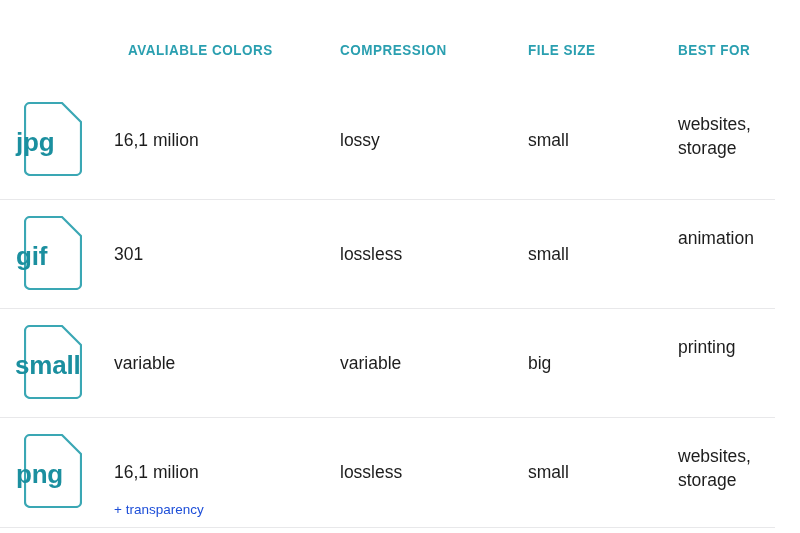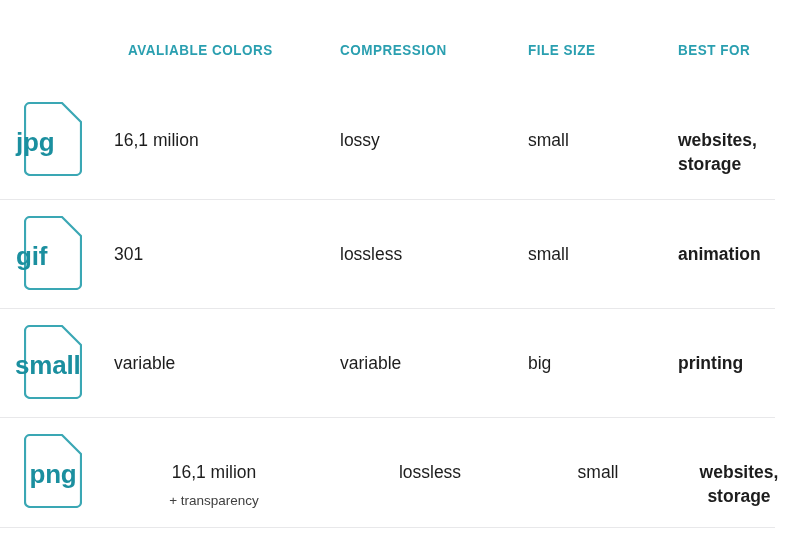--- a/index.html
+++ b/index.html
@@ -52,21 +52,21 @@
   
   .row {
     position: absolute;
     left: 0;
     width: 800px;
     height: 110px;
   }
   .row.r0 { top: 86px; }
   .row.r1 { top: 200px; padding-left: 12px; }
   .row.r2 { top: 309px; }
-  .row.r3 { top: 418px; text-align: center; }
+  .row.r3 { top: 418px; }
 
   .divider {
     position: absolute;
     left: 0;
     width: 775px;
     height: 1px;
     background: #e8e8ea;
   }
   .divider.d0 { top: 199px; }
   .divider.d1 { top: 308px; }
@@ -109,29 +109,29 @@
     position: absolute;
     font-family: "Liberation Sans", sans-serif;
     font-size: 17.5px;
     line-height: 24px;
     color: #1d1d1d;
     font-weight: normal;
   }
   .cell.c1 { left: 114px; top: 42px; width: 200px; }
   .cell.c2 { left: 340px; top: 42px; width: 180px; }
   .cell.c3 { left: 528px; top: 42px; width: 140px; }
-  .cell.c4 { left: 678px; top: 42px; width: 122px; font-weight: bold; }
+  .cell.c4 { left: 678px; top: 26px; width: 122px; }
 
   .cell .line2 { display: block; }
   .sub-note {
     display: block;
     font-size: 13.5px;
     line-height: 18px;
-    color: #404040;
-    margin-top: 8px;
+    color: #1d4ed8;
+    margin-top: 17px;
   }
 </style>
 </head>
 <body>
 
 <div class="table">
 
   <div class="header-row">
     <div class="col-head c1">AVALIABLE COLORS</div>
     <div class="col-head c2">COMPRESSION</div>

